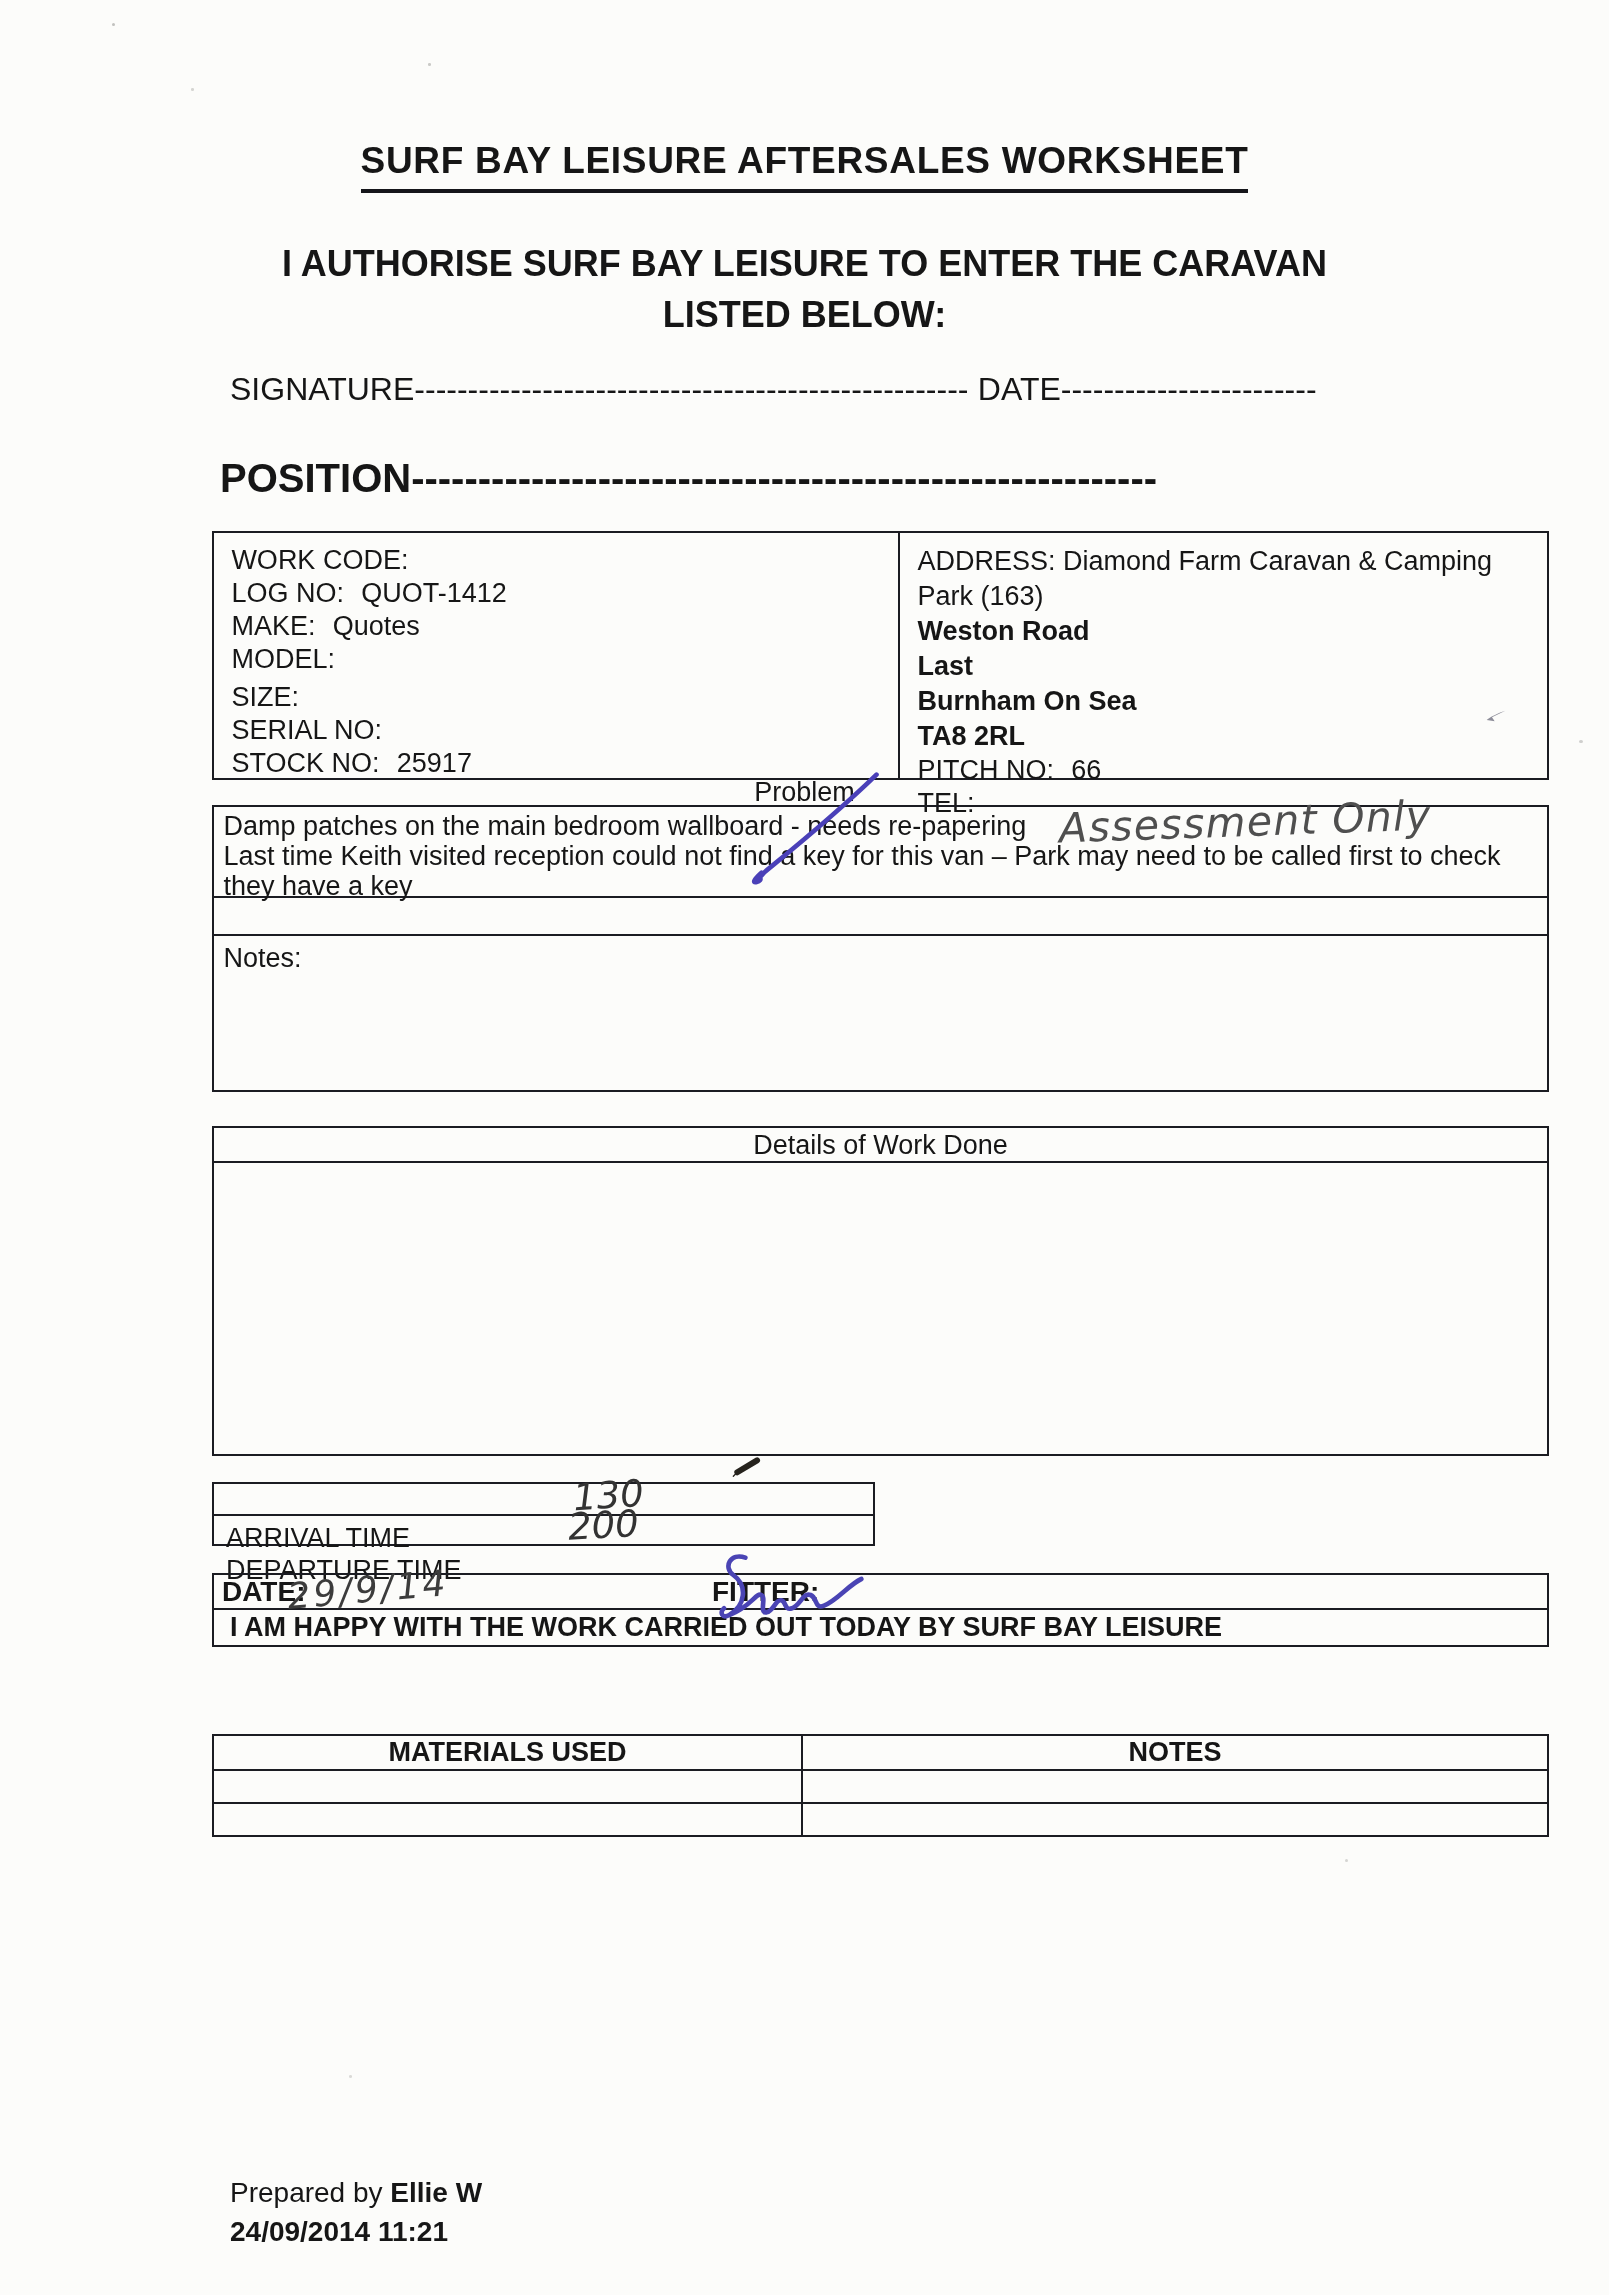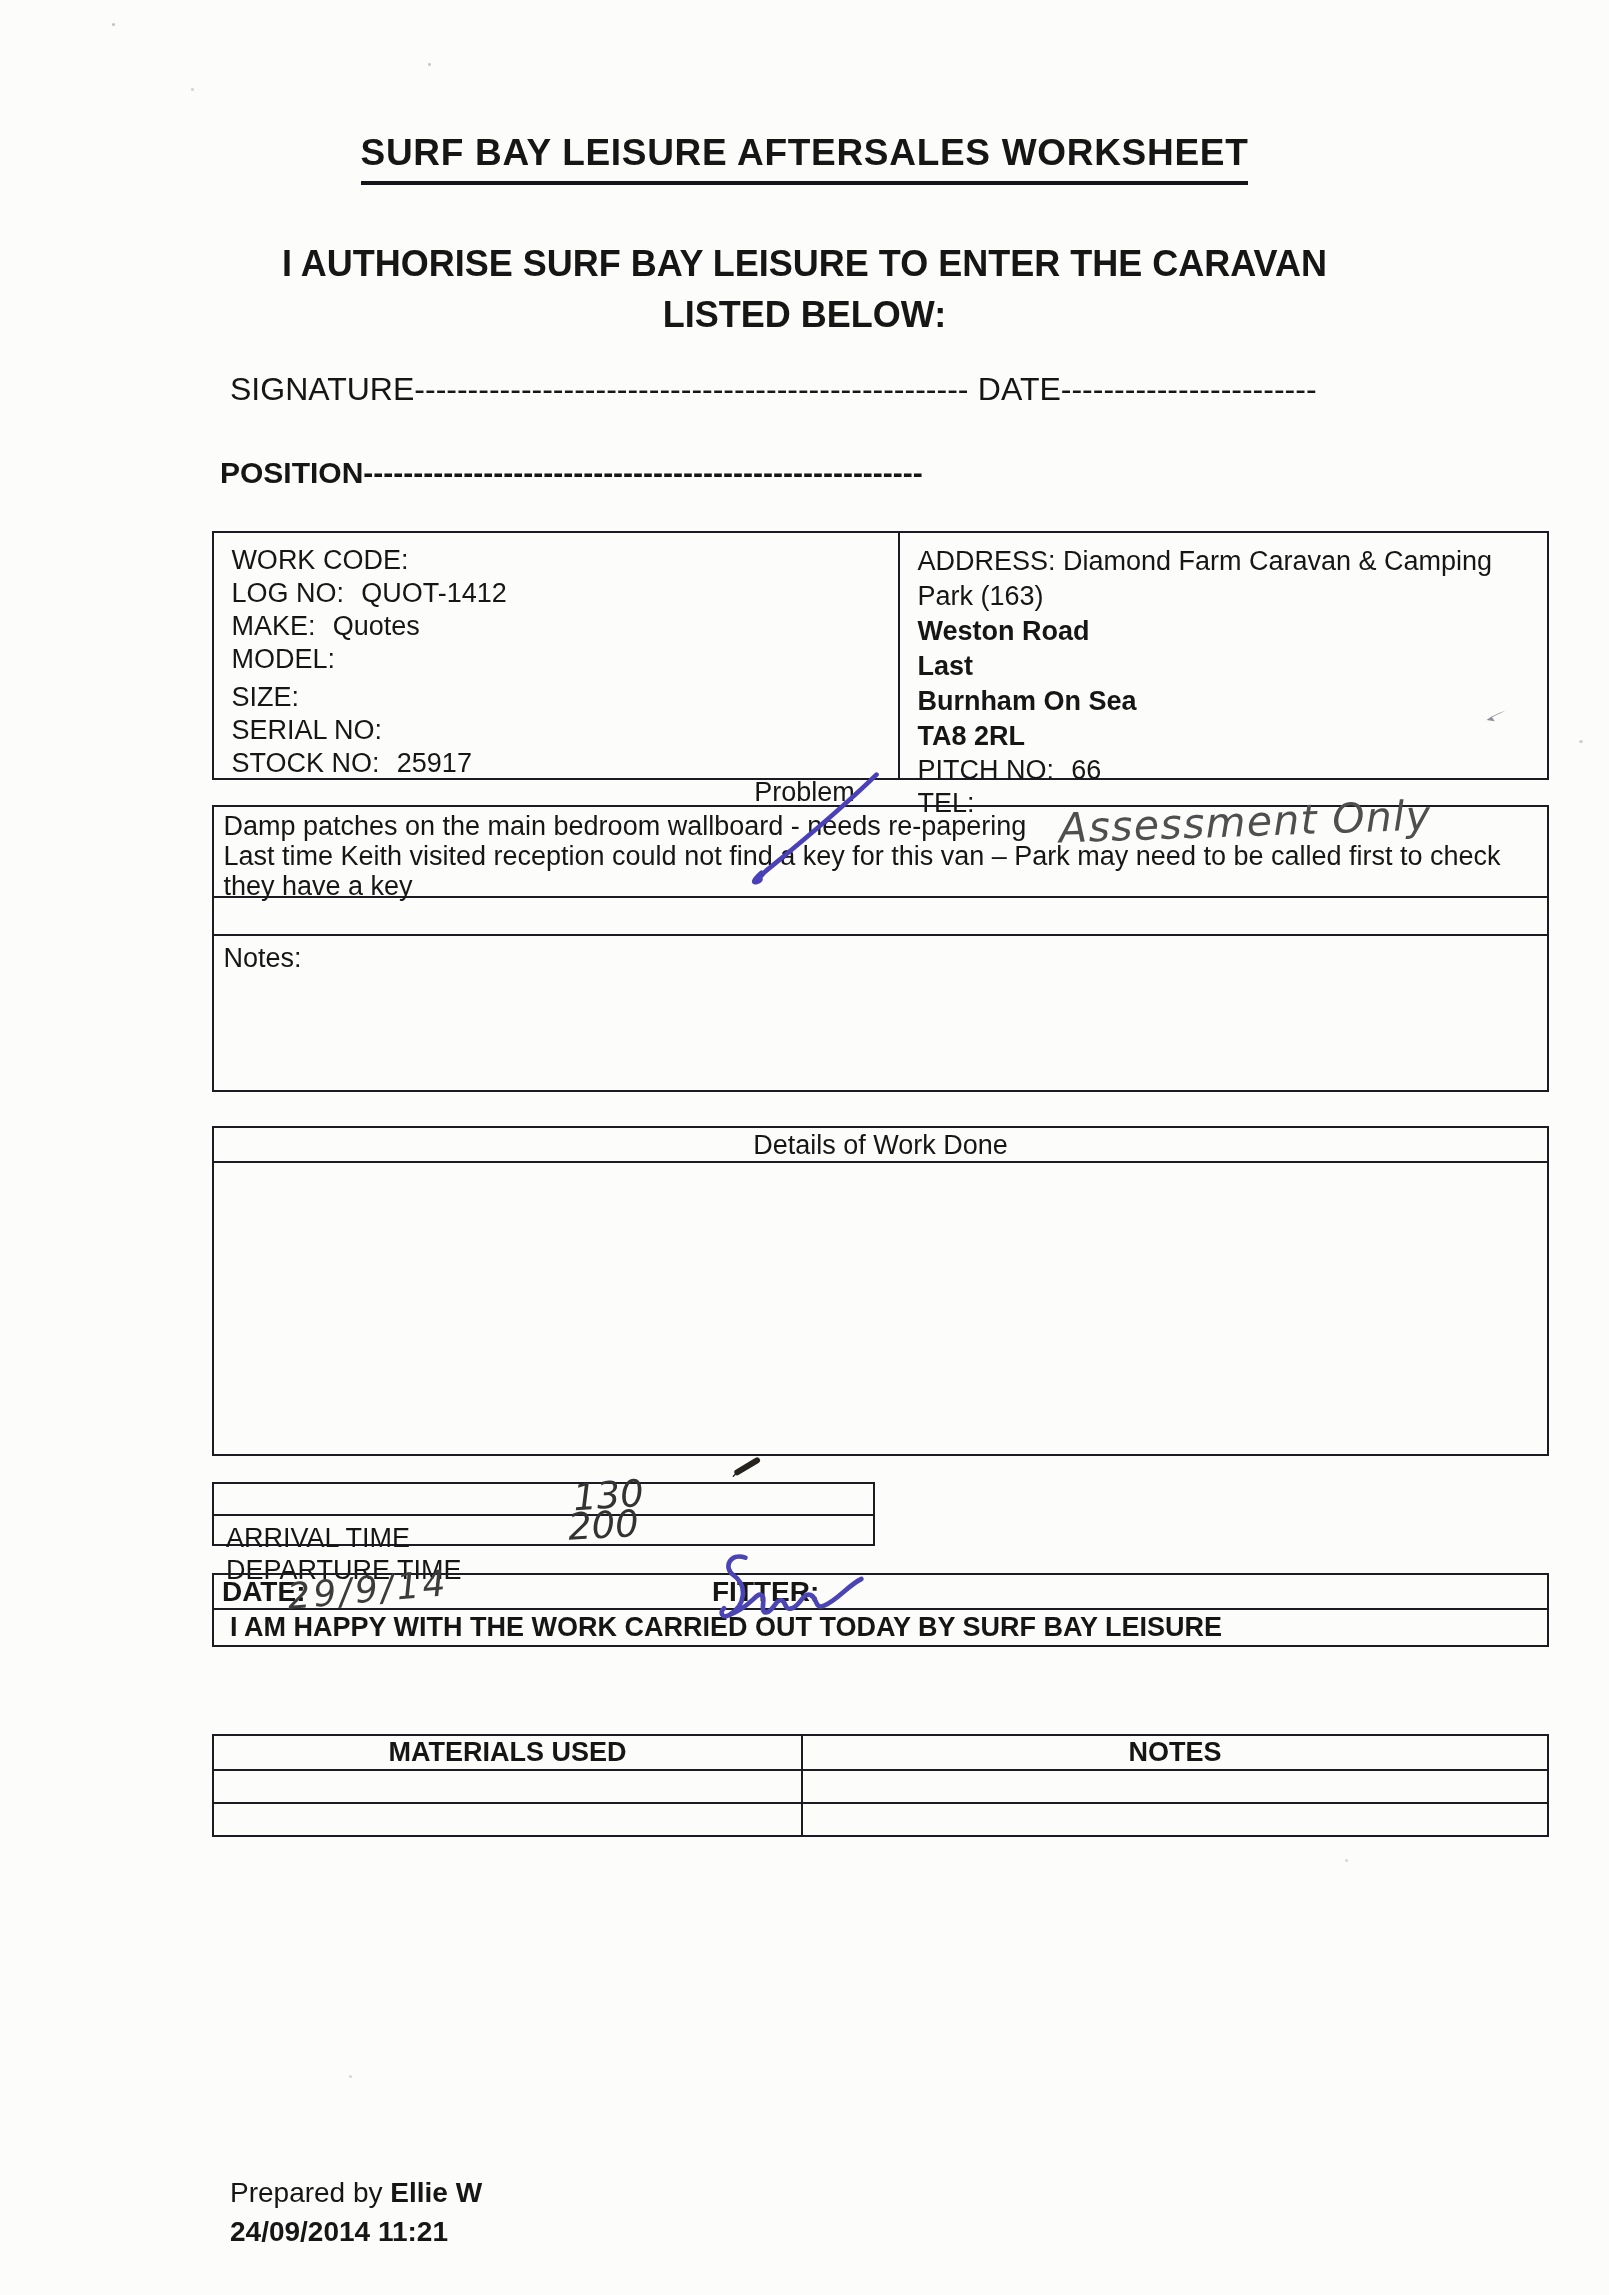--- a/index.html
+++ b/index.html
@@ -6,27 +6,27 @@
   .page{
     position:relative;width:1609px;height:2295px;margin:0 auto;
     background:#fcfcfa;color:#161616;
     font-family:"Liberation Sans", sans-serif;
     overflow:hidden;
   }
   .centered{width:100%;text-align:center;}
   .abs{position:absolute;}
 
   
-  .doc-title{top:132px;font-size:37px;font-weight:bold;letter-spacing:0.7px;}
+  .doc-title{top:140px;font-size:37px;font-weight:bold;letter-spacing:0.7px;}
   .doc-title .underlined{display:inline-block;border-bottom:4.7px solid #15161a;padding-bottom:6.7px;}
   .auth-heading{top:238px;font-size:36px;font-weight:bold;line-height:51px;}
 
   
   .sig-line{top:371px;left:230px;font-size:32px;font-weight:normal;white-space:nowrap;}
-  .pos-line{top:456px;left:220px;font-size:30px;font-weight:bold;white-space:nowrap;}
+  .pos-line{top:456px;left:220px;font-size:40px;font-weight:bold;white-space:nowrap;}
   .sig-line .gap{display:inline-block;width:9.4px;}
 
   
   .box{border:2.7px solid #1b1c22;box-sizing:border-box;background:transparent;}
   .info-table{top:531px;left:212px;width:1337px;height:249px;display:flex;}
   .info-left{width:686px;border-right:2.7px solid #1b1c22;box-sizing:border-box;padding:10.7px 17.4px;}
   .info-right{flex:1;padding:10.7px 17.4px;display:flex;flex-direction:column;}
   .info-row{font-size:27px;line-height:33px;white-space:nowrap;}
   .info-row .val{margin-left:17.4px;}
   .addr-first{font-size:27px;line-height:35px;}

